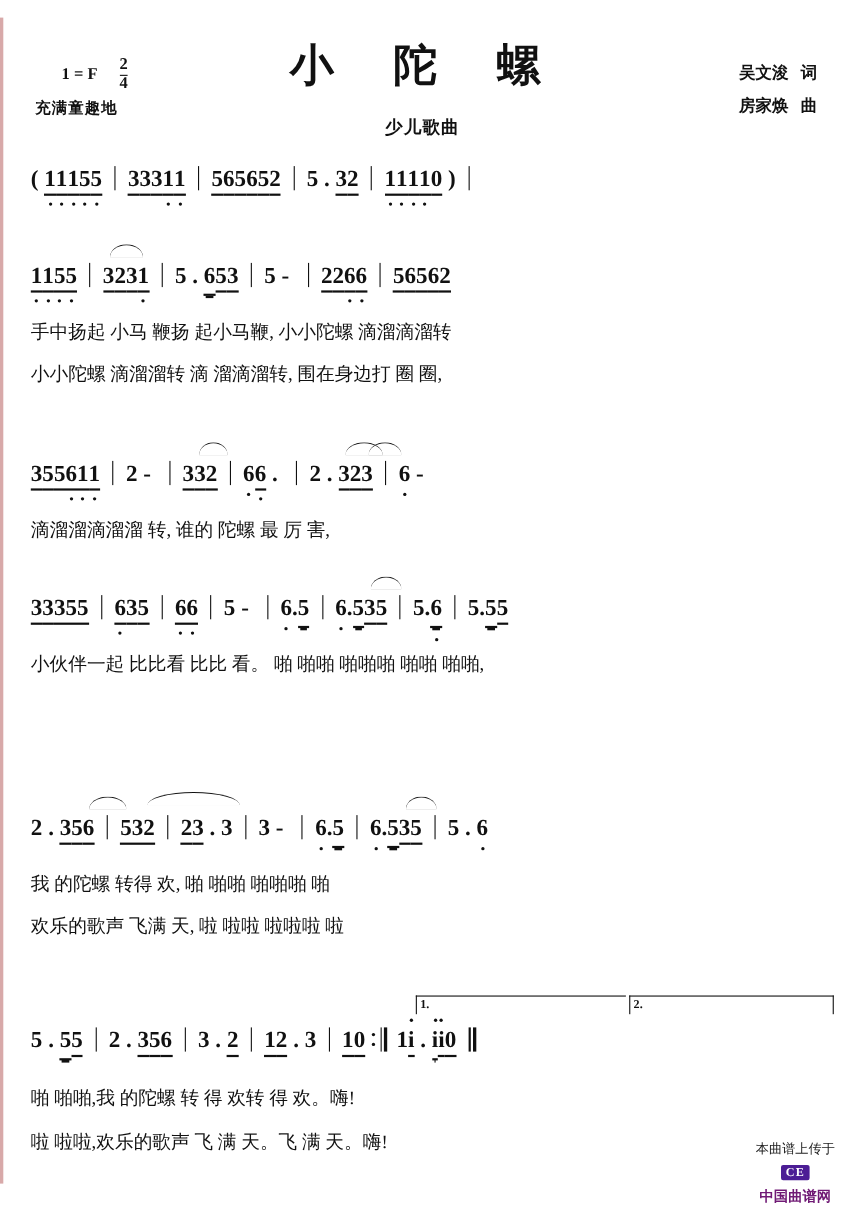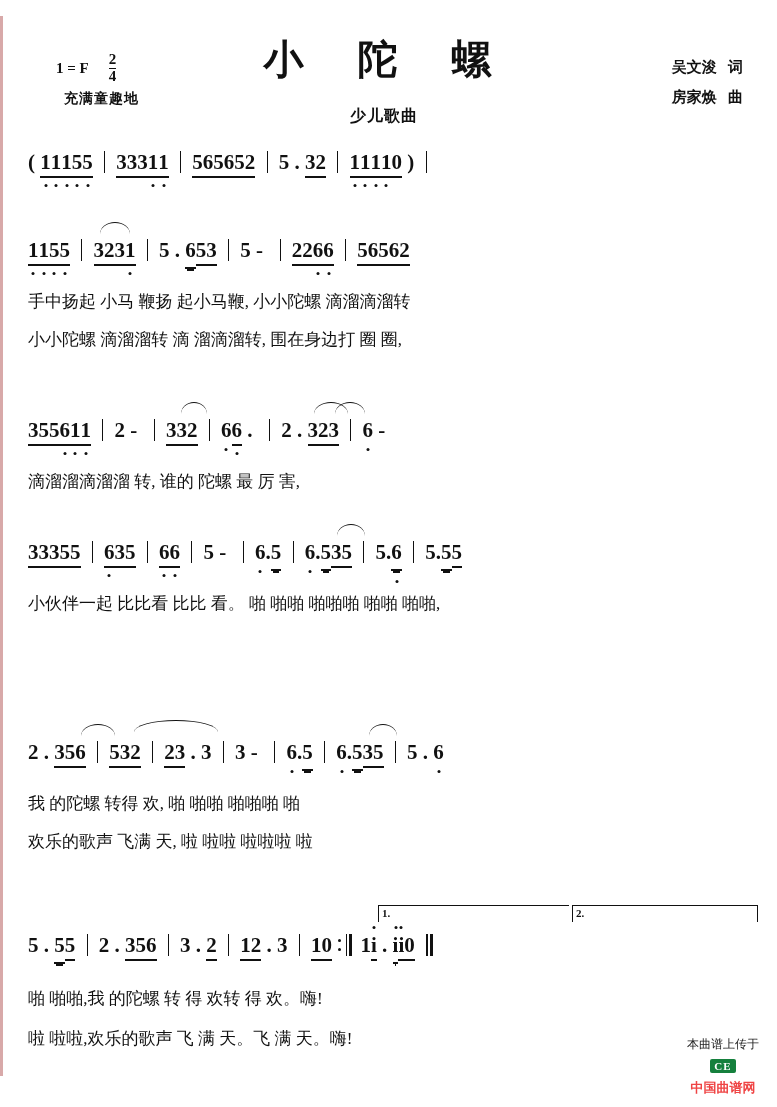--- a/index.html
+++ b/index.html
@@ -54,21 +54,20 @@
   }
   .meter .num { display: block; }
   .meter .den { display: block; border-top: 1.6px solid #111; padding-top: 0px;}
   .tempo-mark {
     position: absolute;
     left: 32px;
     top: 90px;
     font-size: 14px;
     font-weight: bold;
     letter-spacing: 1px;
-    margin-left: 32px;
   }
   .genre {
     position: absolute;
     left: 350px;
     top: 78px;
     font-size: 16px;
     font-weight: bold;
     letter-spacing: 1px;
     margin-top: 28px;
   }
@@ -197,29 +196,29 @@
     bottom: 10px;
     display: flex;
     align-items: center;
     gap: 6px;
     font-size: 12px;
     color: #222;
     flex-direction: column;
   }
   .footer .logo {
     display: inline-block;
-    background: #15803d;
+    background: #4c1d95;
     color: #fff;
     font-weight: bold;
     font-size: 11px;
     padding: 1px 4px;
     border-radius: 2px;
     letter-spacing: 1px;
   }
-  .footer .site { color: #ef4444; font-weight: bold; font-size: 13px; }
+  .footer .site { color: #701a75; font-weight: bold; font-size: 13px; }
   .edge-mark {
     position: absolute;
     width: 3px;
     background: #c99;
   }
 </style>
 </head>
 <body>
 
 <div class="sheet">

